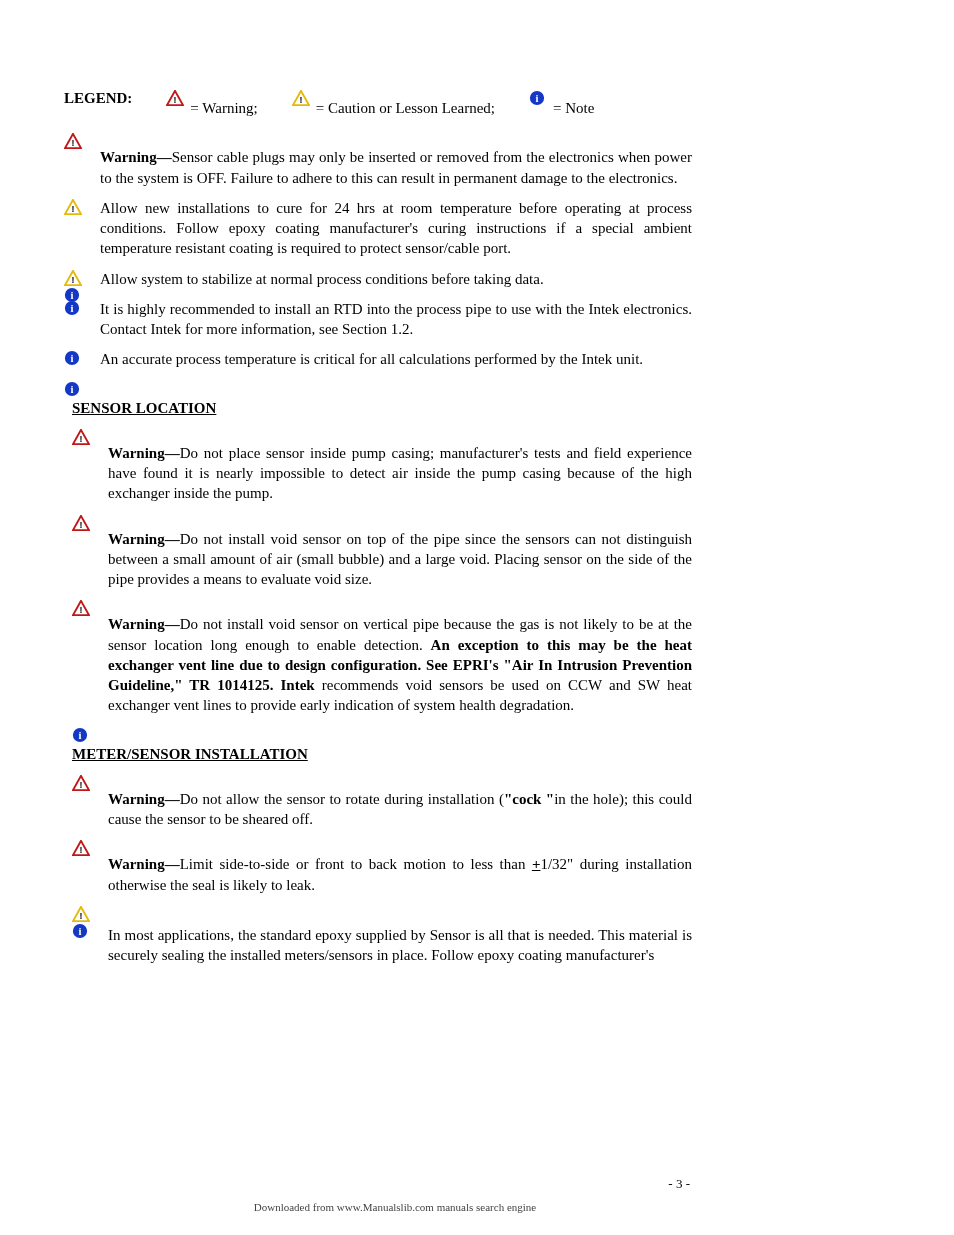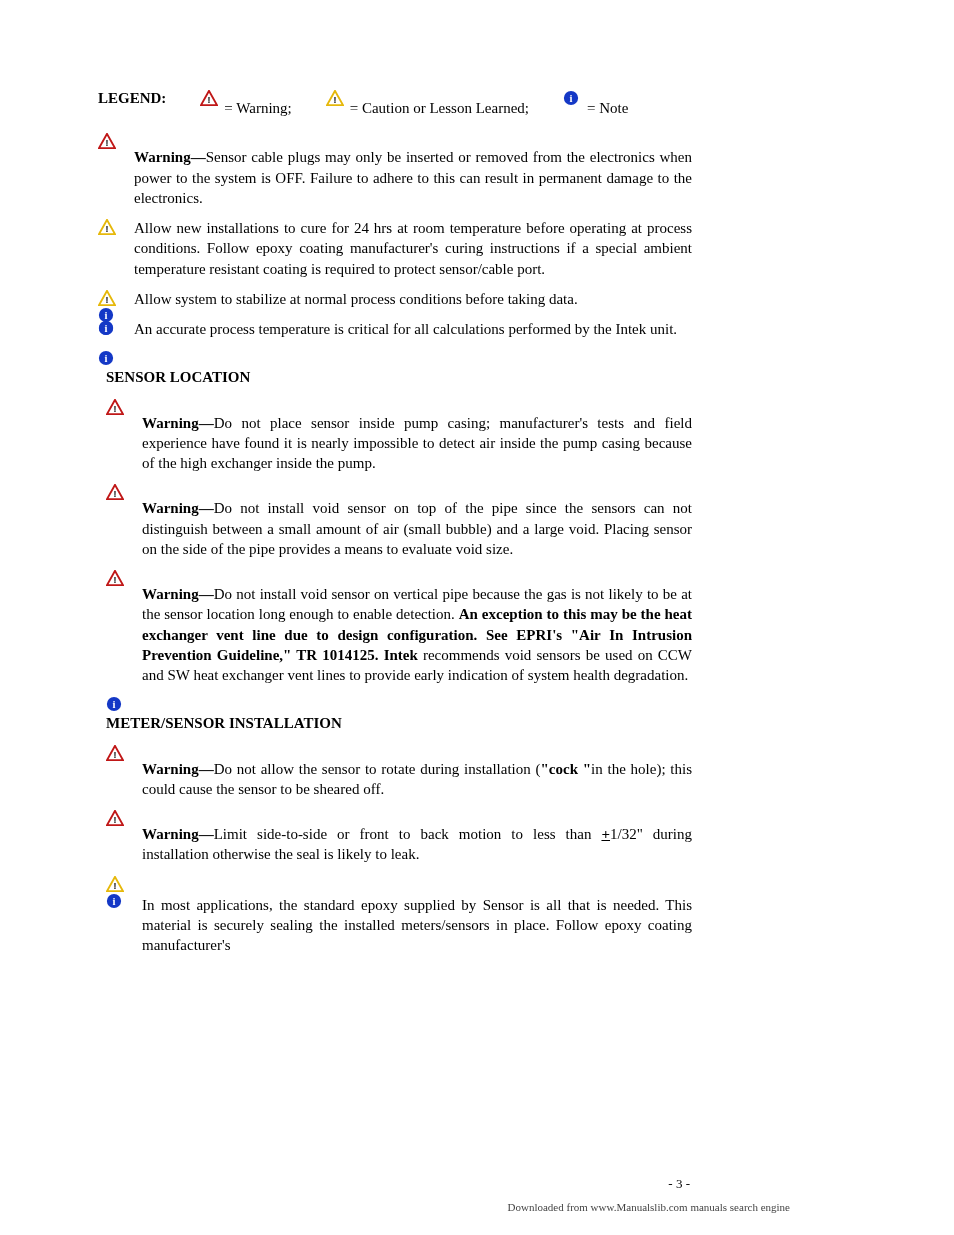--- a/index.html
+++ b/index.html
@@ -7,21 +7,21 @@
     padding: 0;
     background: #ffffff;
     font-family: "Times New Roman", Times, serif;
     color: #000;
     font-size: 15px;
     line-height: 1.35;
   }
   .page {
     width: 790px;
     min-height: 1235px;
-    padding: 78px 98px 0 98px;
+    padding: 78px 98px 0 64px;
     box-sizing: border-box;
     position: relative;
   }
   .legend {
     display: flex;
     align-items: center;
     margin: 0 0 14px 0;
   }
   .legend .label { font-weight: bold; }
   .legend .seg { display: inline-flex; align-items: center; }
@@ -53,36 +53,37 @@
   }
   ul.items > li.stacked .bullet-ico.second { top: 18px; }
   .mdash { display: inline-block; }
 
   .section {
     margin-top: 28px;
     margin-left: 8px;
   }
   .section-title {
     font-weight: bold;
+    text-decoration: underline;
     margin-bottom: 10px;
   }
 
   .bold { font-weight: bold; margin-top: 15px; }
 
   .foot-page {
     position: absolute;
     bottom: 42px;
     right: 100px;
     font-size: 13px;
   }
   .foot-center {
     position: absolute;
     bottom: 20px;
     left: 0; right: 0;
-    text-align: right;
+    text-align: center;
     font-size: 11px;
     color: #444;
   }
 </style>
 </head>
 <body>
 
 <div class="page">
 
   <div class="legend">
@@ -153,20 +154,21 @@
       </span>
       <span>Allow system to stabilize at normal process conditions before taking data.</span>
     </li>
     <li>
       <span class="bullet-ico">
         <svg viewBox="0 0 18 18" width="16" height="16">
             <circle cx="9" cy="9" r="8" fill="#1438c6"></circle>
             <text x="9" y="13.5" text-anchor="middle" font-size="12" font-family="Georgia" font-weight="bold" fill="#fff">i</text>
           </svg>
       </span>
+      <span>It is highly recommended to install an RTD into the process pipe to use with the Intek electronics. Contact Intek for more information, see Section 1.2.</span>
     </li>
     <li>
       <span class="bullet-ico">
         <svg viewBox="0 0 18 18" width="16" height="16">
             <circle cx="9" cy="9" r="8" fill="#1438c6"></circle>
             <text x="9" y="13.5" text-anchor="middle" font-size="12" font-family="Georgia" font-weight="bold" fill="#fff">i</text>
           </svg>
       </span>
       <span>An accurate process temperature is critical for all calculations performed by the Intek unit.</span>
     </li>

